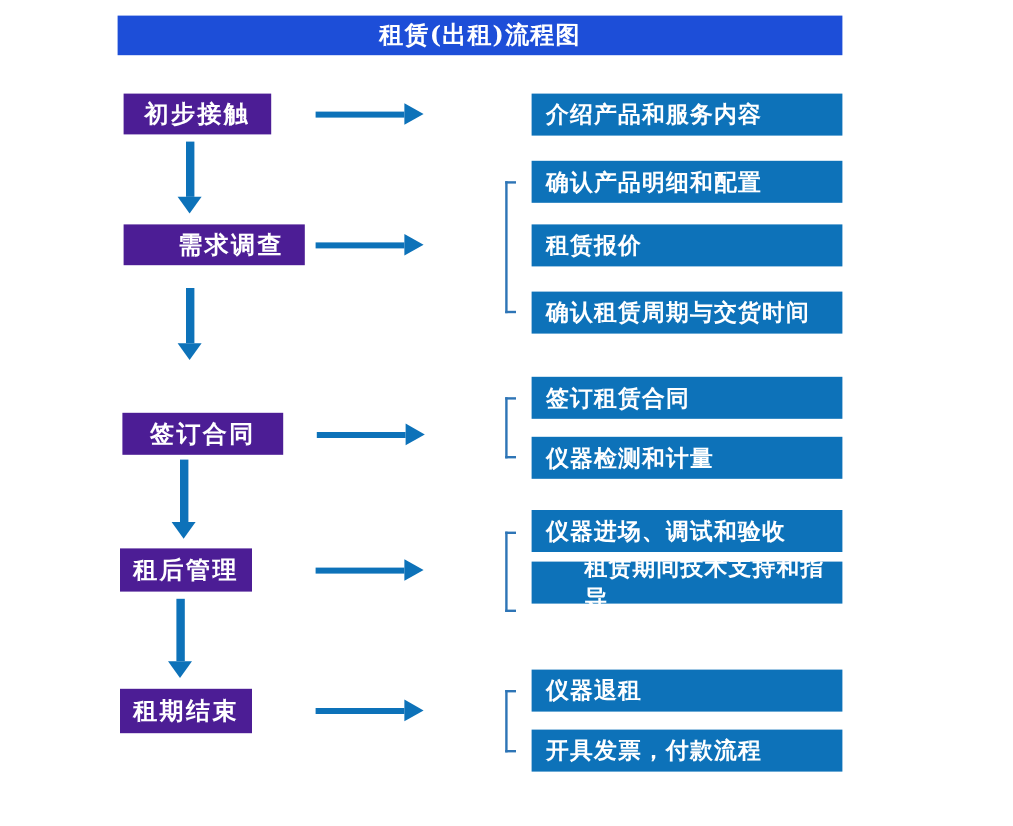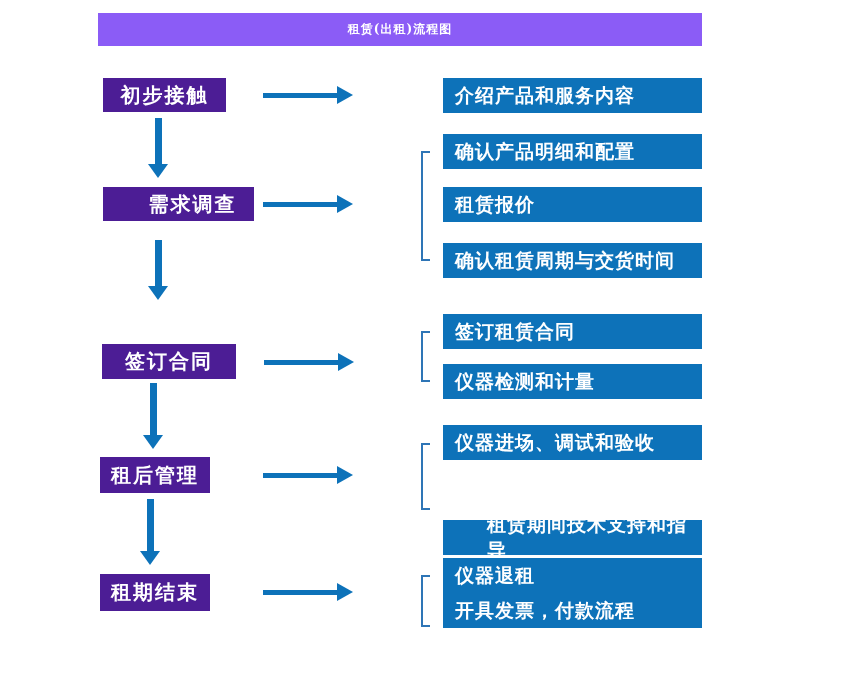--- a/index.html
+++ b/index.html
@@ -8,23 +8,23 @@
     width: 844px;
     height: 688px;
     background: #ffffff;
     font-family: "DejaVu Serif", "Liberation Serif", serif;
     overflow: hidden;
   }
   .title-bar {
     position: absolute;
     left: 98px; top: 13px;
     width: 604px; height: 33px;
-    background: #8b5cf6;
+    background: #1d4ed8;
     color: #ffffff;
-    font-size: 12px;
+    font-size: 20px;
     font-weight: bold;
     letter-spacing: 1px;
     display: flex;
     align-items: center;
     justify-content: center;
   }
   .step-box {
     position: absolute;
     background: #4c1d95;
     color: #ffffff;
@@ -146,18 +146,18 @@
   <div class="detail-box" style="top:78px;">介绍产品和服务内容</div>
 
   <div class="detail-box" style="top:134px;">确认产品明细和配置</div>
   <div class="detail-box" style="top:187px;">租赁报价</div>
   <div class="detail-box" style="top:243px;">确认租赁周期与交货时间</div>
 
   <div class="detail-box" style="top:314px;">签订租赁合同</div>
   <div class="detail-box" style="top:364px;">仪器检测和计量</div>
 
   <div class="detail-box" style="top:425px;">仪器进场、调试和验收</div>
-  <div class="detail-box" style="top:520px;padding-left:44px;">租赁期间技术支持和指导</div>
+  <div class="detail-box" style="top:468px;padding-left:44px;">租赁期间技术支持和指导</div>
 
   <div class="detail-box" style="top:558px;">仪器退租</div>
-  <div class="detail-box" style="top:593px;">开具发票，付款流程</div>
+  <div class="detail-box" style="top:608px;">开具发票，付款流程</div>
 
 </div>
 
 </body></html>

